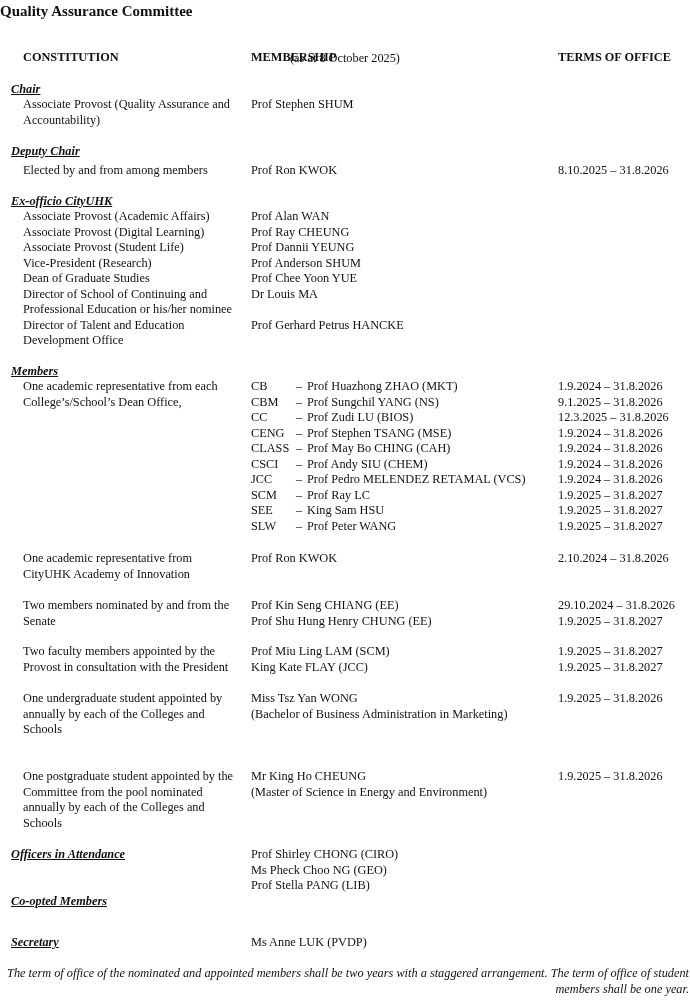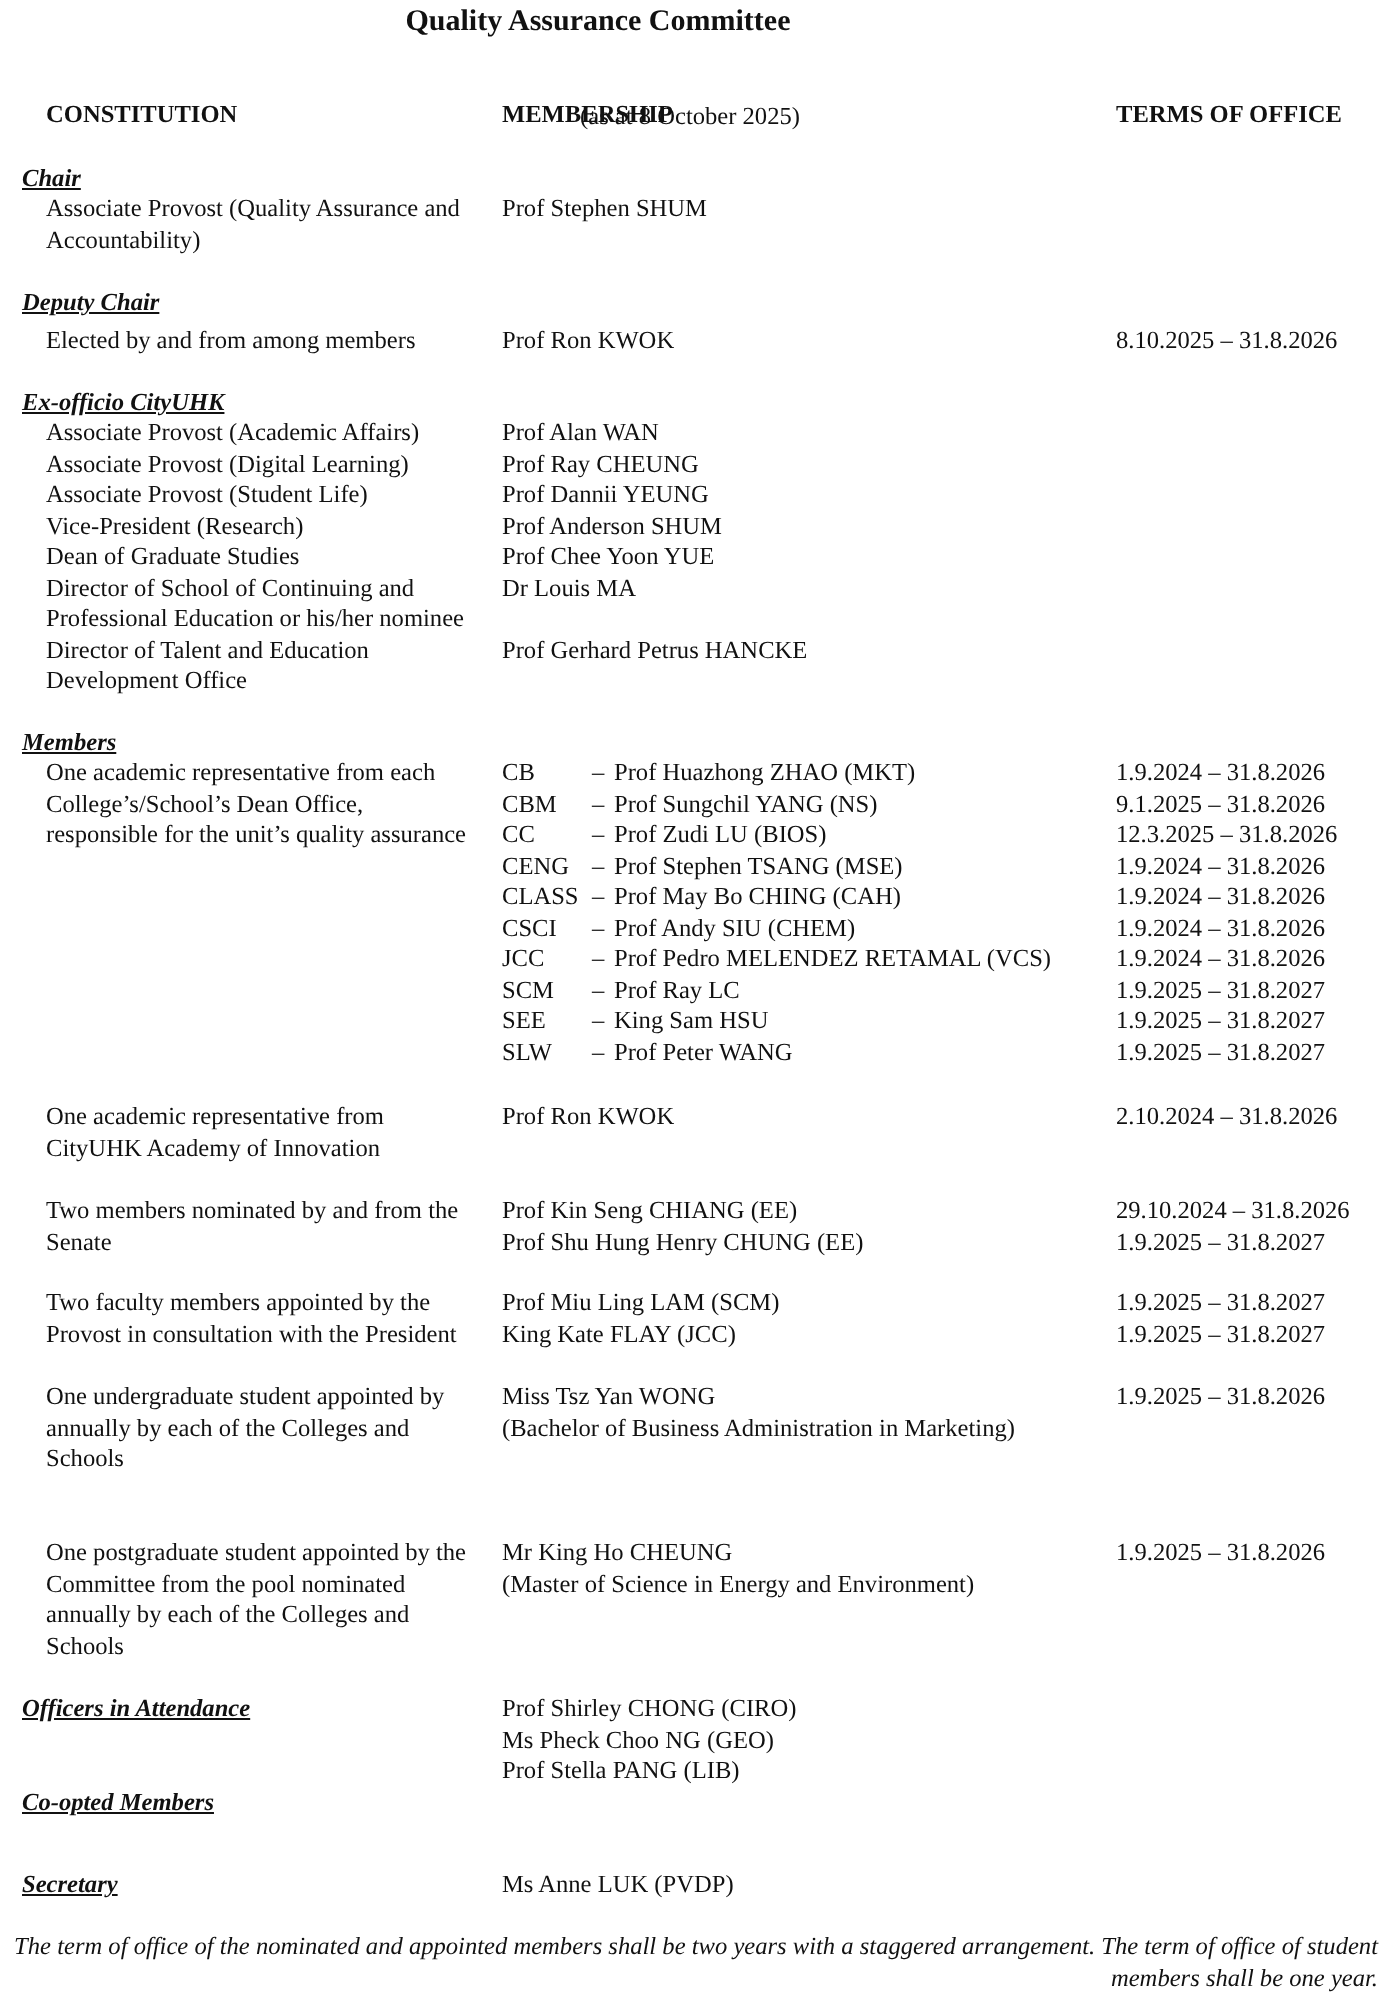--- a/index.html
+++ b/index.html
@@ -2,21 +2,21 @@
 <html><head>
   <meta charset="utf-8">
   <style>
     html, body { margin: 0; padding: 0; background: #ffffff; }
     body {
       width: 690px; height: 1000px; position: relative; overflow: hidden;
       font-family: "Liberation Serif", "DejaVu Serif", serif;
       font-size: 12.3px; color: #111111; line-height: 15.5px;
     }
     .abs { position: absolute; white-space: nowrap; }
-    .title { left: 0; width: 598px; text-align: center; top: 3px; font-weight: bold; font-size: 15px; line-height: 17px; }
+    .title { left: 0; width: 598px; text-align: left; top: 3px; font-weight: bold; font-size: 15px; line-height: 17px; }
     .subtitle { left: 0; width: 690px; text-align: center; top: 19px; font-size: 12.3px; margin-top: 32px; }
     .colhead { font-weight: bold; top: 50px; font-size: 12.3px; }
     .sec { font-weight: bold; font-style: italic; text-decoration: underline; left: 11px; }
     .c1 { left: 11px; margin-left: 12px; }
     .c2 { left: 251px; }
     .c3 { left: 558px; }
     .code { left: 251px; }
     .dash { left: 296px; }
     .unitname { left: 307px; }
     .note { left: 5px; top: 965px; width: 684px; white-space: normal; font-style: italic; line-height: 16px; text-align: right; }
@@ -64,21 +64,20 @@
   <div>Prof Chee Yoon YUE</div>
   <div>Dr Louis MA</div>
   <div></div>
   <div>Prof Gerhard Petrus HANCKE</div>
 </div>
 
 <div class="abs sec" style="top:364px">Members</div>
 <div class="abs c1 lines" style="top:379px">
   <div>One academic representative from each</div>
   <div>College’s/School’s Dean Office,</div>
-  <div>responsible for the unit’s quality assurance</div>
 </div>
 <div class="abs code lines" style="top:379px">
   <div>CB</div>
   <div>CBM</div>
   <div>CC</div>
   <div>CENG</div>
   <div>CLASS</div>
   <div>CSCI</div>
   <div>JCC</div>
   <div>SCM</div>

